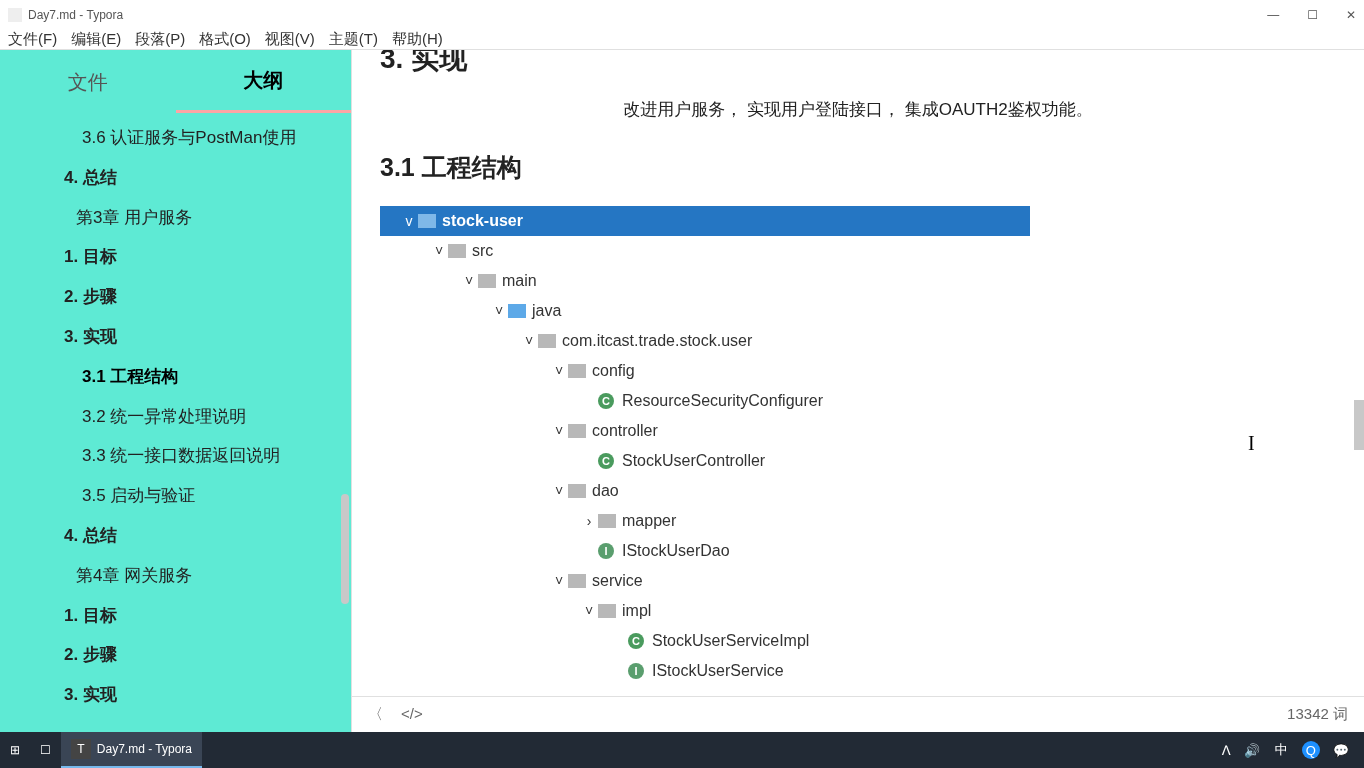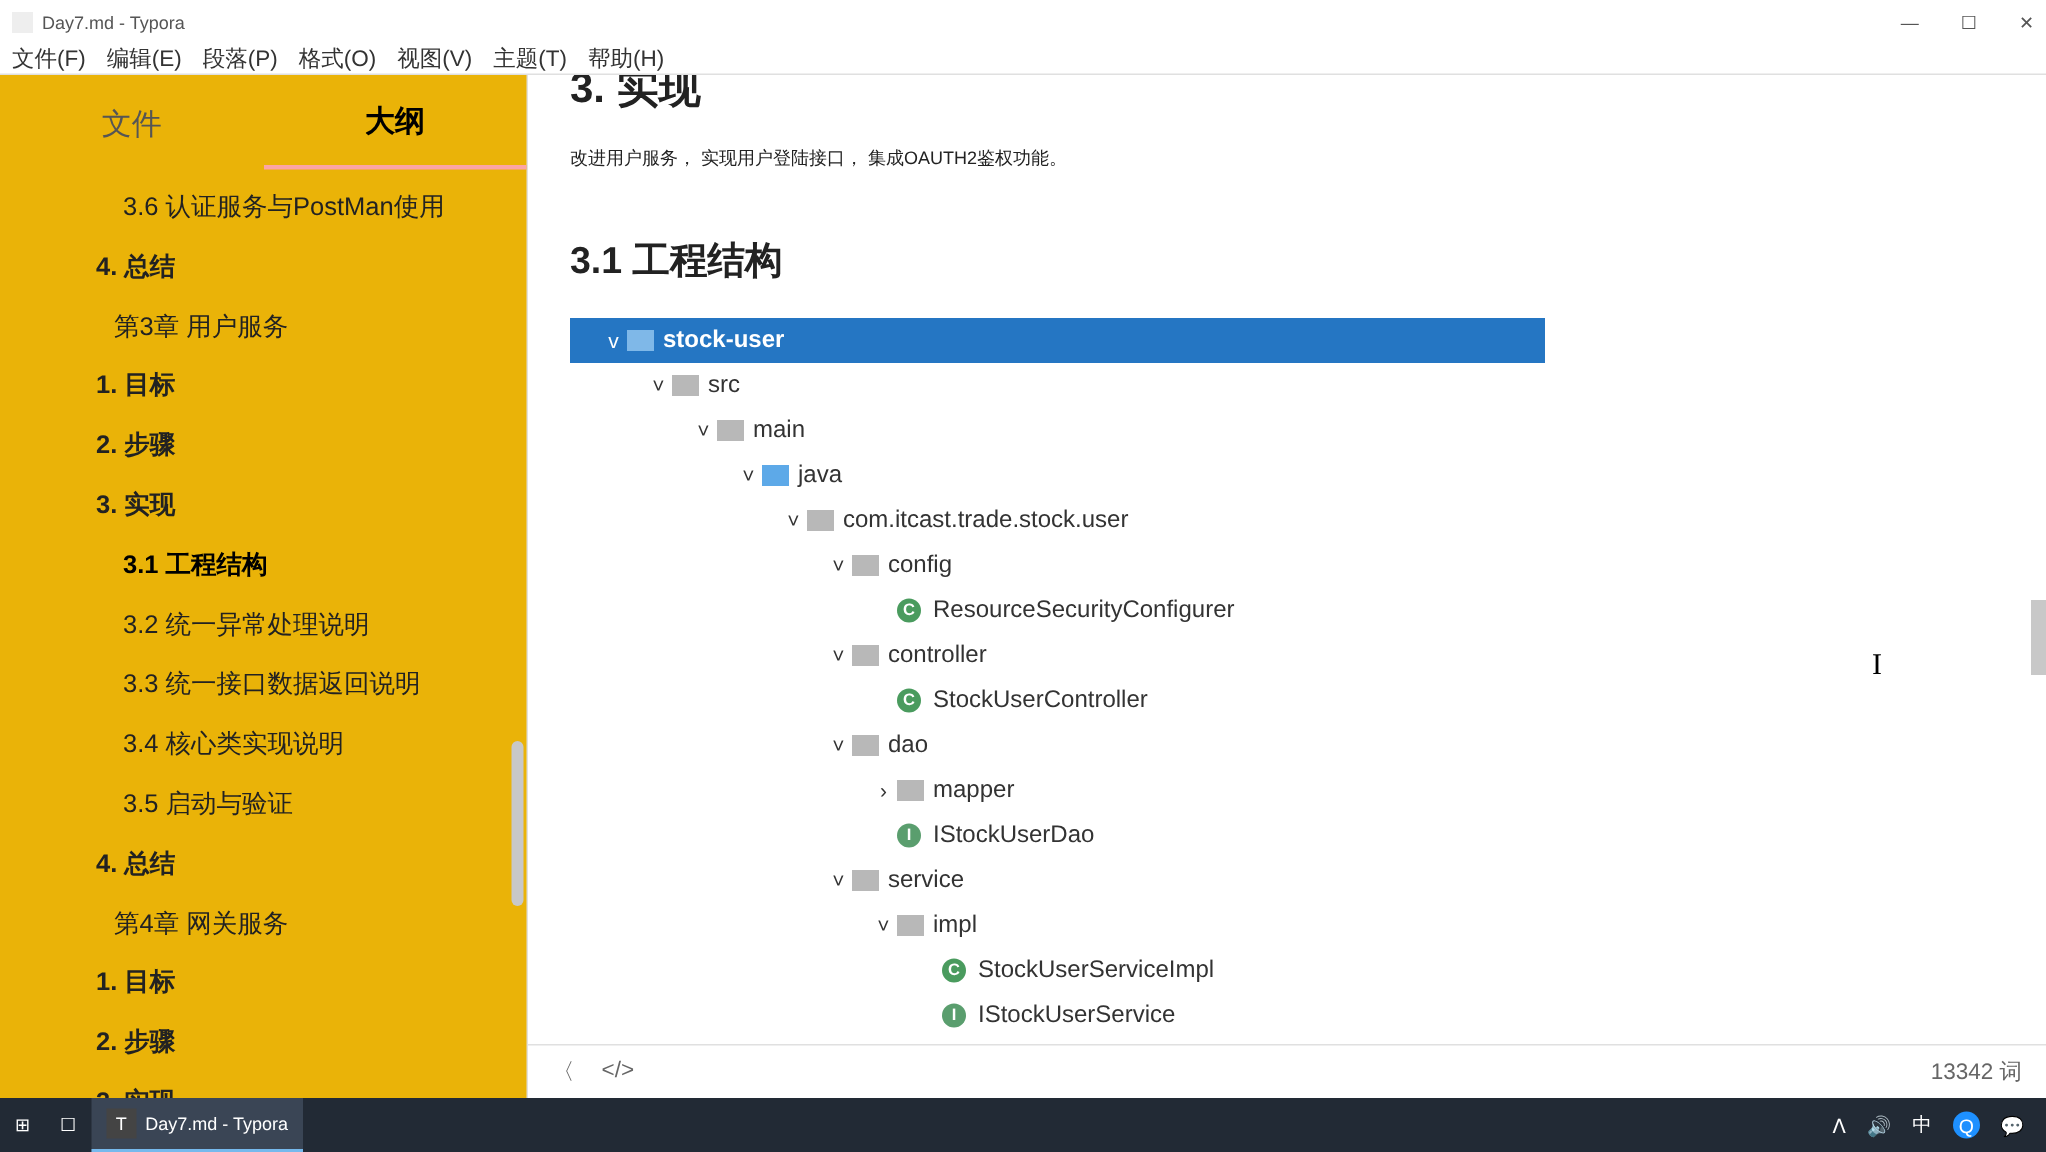--- a/index.html
+++ b/index.html
@@ -6,36 +6,36 @@
 html, body { width: 1364px; height: 768px; overflow: hidden; background: #fff; }
 
 .titlebar { height: 30px; display: flex; align-items: center; padding: 0 8px; font-size: 12px; color: #555; background: #fff; }
 .titlebar .doc-icon { width: 14px; height: 14px; background: #eee; display: inline-block; margin-right: 6px; }
 .titlebar .win-controls { margin-left: auto; display: flex; gap: 28px; color: #555; }
 
 .menubar { height: 20px; display: flex; align-items: center; padding: 0 8px; font-size: 15px; color: #333; gap: 14px; border-bottom: 1px solid #e0e0e0; }
 
 .body-area { display: flex; height: 682px; }
 
-.sidebar { width: 352px; background: #eab308; border-right: 1px solid #e0e0e0; display: flex; flex-direction: column; }
+.sidebar { width: 352px; background: #5eead4; border-right: 1px solid #e0e0e0; display: flex; flex-direction: column; }
 .side-tabs { display: flex; height: 64px; align-items: center; }
 .side-tab { flex: 1; text-align: center; font-size: 20px; color: #555; padding: 16px 0; cursor: pointer; }
 .side-tab.active { color: #000; font-weight: 600; border-bottom: 3px solid #fca5a5; }
 .outline { flex: 1; overflow-y: auto; padding: 4px 0 4px 0; position: relative; }
 .outline-item { font-size: 17px; color: #222; padding: 8px 20px 8px 64px; line-height: 1.4; cursor: pointer; }
 .outline-item.l1 { padding-left: 76px; }
 .outline-item.l2 { padding-left: 64px; font-weight: bold; }
 .outline-item.l3 { padding-left: 82px; }
 .outline-item.active { font-weight: 700; color: #000; }
 .outline-scroll { position: absolute; right: 2px; top: 380px; width: 8px; height: 110px; background: #c8c8c8; border-radius: 4px; }
 
 .editor { flex: 1; display: flex; flex-direction: column; position: relative; }
 .content { flex: 1; overflow: hidden; padding: 0 28px; }
 .h2 { font-size: 28px; font-weight: 700; color: #222; margin-bottom: 18px; }
-.para { font-size: 12px; color: #222; margin-bottom: 42px; line-height: 1.6; }
+.para { font-size: 17px; color: #222; margin-bottom: 28px; line-height: 1.6; text-align: center; }
 .h3 { font-size: 25px; font-weight: 700; color: #222; margin-bottom: 22px; }
 
 .tree-img { width: 650px; background: #fff; border: none; }
 .tree-row { display: flex; align-items: center; height: 30px; font-size: 16px; color: #333; }
 .tree-row.selected { background: #2576c3; color: #fff; }
 .tree-row .tw { width: 18px; text-align: center; font-size: 14px; }
 .tree-row .fld { width: 18px; height: 14px; display: inline-block; margin-right: 6px; }
 .fld.blue { background: #5da9e8; }
 .fld.gray { background: #b8b8b8; }
 .fld.sel { background: #7fb8e8; }
@@ -92,21 +92,20 @@
     <div class="outline" id="outline-list">
       <div class="outline-item l3">3.6 认证服务与PostMan使用</div>
         <div class="outline-item l2">4. 总结</div>
         <div class="outline-item l1">第3章 用户服务</div>
         <div class="outline-item l2">1. 目标</div>
         <div class="outline-item l2">2. 步骤</div>
         <div class="outline-item l2">3. 实现</div>
         <div class="outline-item l3 active">3.1 工程结构</div>
         <div class="outline-item l3">3.2 统一异常处理说明</div>
         <div class="outline-item l3">3.3 统一接口数据返回说明</div>
-        <div class="outline-item l3">3.4 核心类实现说明</div>
         <div class="outline-item l3">3.5 启动与验证</div>
         <div class="outline-item l2">4. 总结</div>
         <div class="outline-item l1">第4章 网关服务</div>
         <div class="outline-item l2">1. 目标</div>
         <div class="outline-item l2">2. 步骤</div>
         <div class="outline-item l2">3. 实现</div>
         <div class="outline-scroll"></div>
     </div>
   </div>
 

